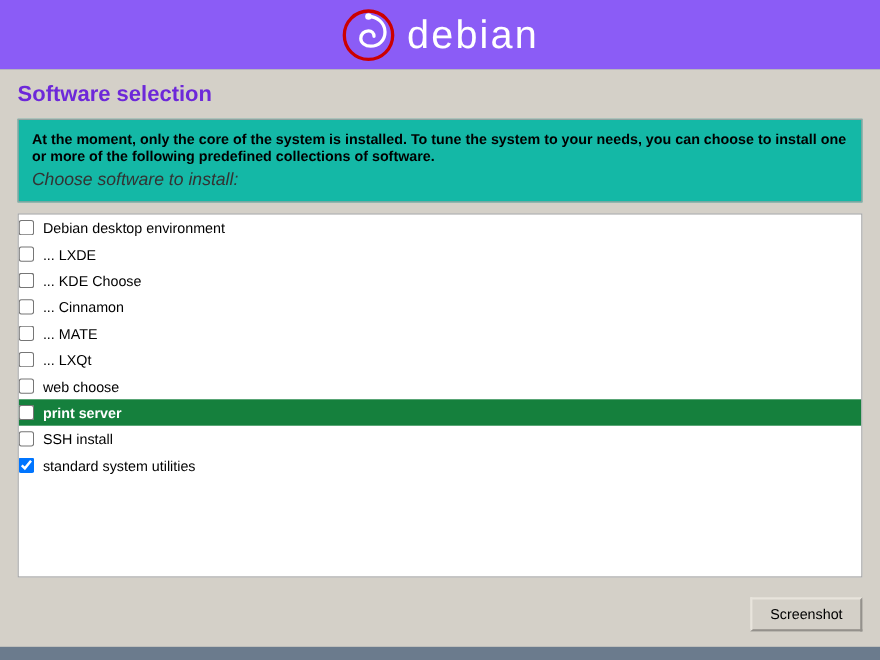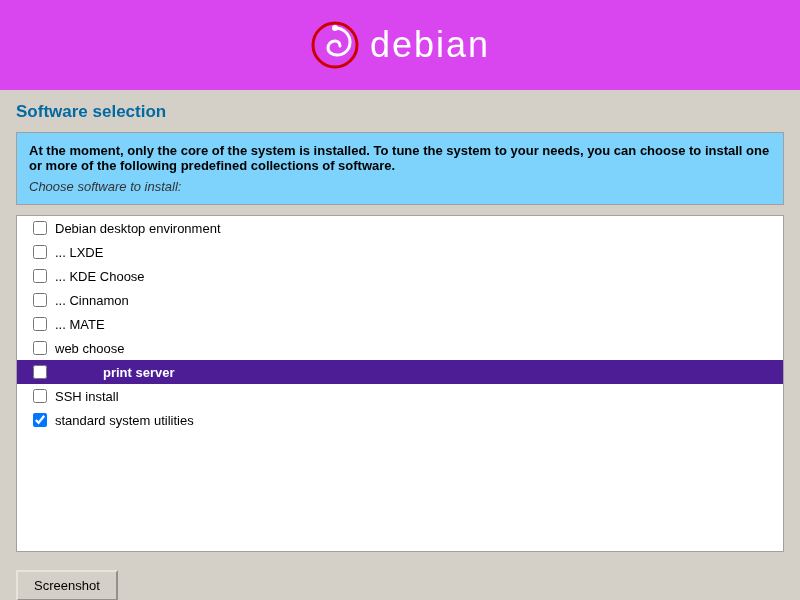--- a/index.html
+++ b/index.html
@@ -9,22 +9,22 @@
       height: 600px;
       background: #6b7b8d;
       font-family: sans-serif;
       font-size: 14px;
       overflow: hidden;
       position: relative;
     }
 
     
     .header {
-      background: #d946ef;
-      height: 90px;
+      background: #8b5cf6;
+      height: 63px;
       display: flex;
       align-items: center;
       justify-content: center;
     }
 
     .debian-logo {
       display: flex;
       align-items: center;
       gap: 10px;
     }
@@ -45,71 +45,70 @@
     .main-content {
       background: #d4d0c8;
       margin: 0;
       padding: 12px 16px;
       height: 525px;
       display: flex;
       flex-direction: column;
     }
 
     .section-title {
-      font-size: 17px;
+      font-size: 20px;
       font-weight: bold;
-      color: #0369a1;
+      color: #6d28d9;
       margin-bottom: 10px;
     }
 
     .info-box {
-      background: #7dd3fc;
+      background: #14b8a6;
       border: 1px solid #a0a0a0;
       padding: 10px 12px;
       margin-bottom: 10px;
     }
 
     .info-text {
       font-size: 13px;
       color: #000;
       margin-bottom: 6px;
     }
 
     .info-text strong {
       font-weight: bold;
     }
 
     .info-subtext {
-      font-size: 13px;
+      font-size: 16px;
       color: #333;
       font-style: italic;
     }
 
     
     .software-list-container {
       border: 1px solid #a0a0a0;
       background: #ffffff;
       flex: 1;
       overflow-y: auto;
       margin-bottom: 12px;
     }
 
     .software-item {
       display: flex;
       align-items: center;
-      padding: 3px 16px;
+      padding: 3px 0;
       min-height: 24px;
       cursor: pointer;
       color: #000;
     }
 
     .software-item.selected {
-      background: #4c1d95;
+      background: #15803d;
       color: #ffffff;
-      gap: 48px;
     }
 
     .software-item input[type="checkbox"] {
       margin-right: 8px;
       width: 14px;
       height: 14px;
       flex-shrink: 0;
       cursor: pointer;
     }
 
@@ -120,21 +119,21 @@
     }
 
     .software-item.selected label {
       color: #ffffff;
       font-weight: bold;
     }
 
     
     .bottom-bar {
       display: flex;
-      justify-content: space-between;
+      justify-content: flex-end;
       align-items: center;
       padding: 6px 0 2px 0;
     }
 
     .btn {
       background: #d4d0c8;
       border: 2px outset #e8e4dc;
       padding: 6px 16px;
       font-size: 13px;
       cursor: pointer;
@@ -184,20 +183,24 @@
       </div>
       <div class="software-item">
         <input type="checkbox" id="cb-cinnamon" style="">
         <label for="cb-cinnamon">... Cinnamon</label>
       </div>
       <div class="software-item">
         <input type="checkbox" id="cb-lxde" style="">
         <label for="cb-lxde">... MATE</label>
       </div>
       <div class="software-item">
+        <input type="checkbox" id="cb-lxqt" style="">
+        <label for="cb-lxqt">... LXQt</label>
+      </div>
+      <div class="software-item">
         <input type="checkbox" id="cb-web-server" style="">
         <label for="cb-web-server">web choose</label>
       </div>
       <div class="software-item selected">
         <input type="checkbox" id="cb-print-server" style="">
         <label for="cb-print-server">print server</label>
       </div>
       <div class="software-item">
         <input type="checkbox" id="cb-ssh-server" style="">
         <label for="cb-ssh-server">SSH install</label>

